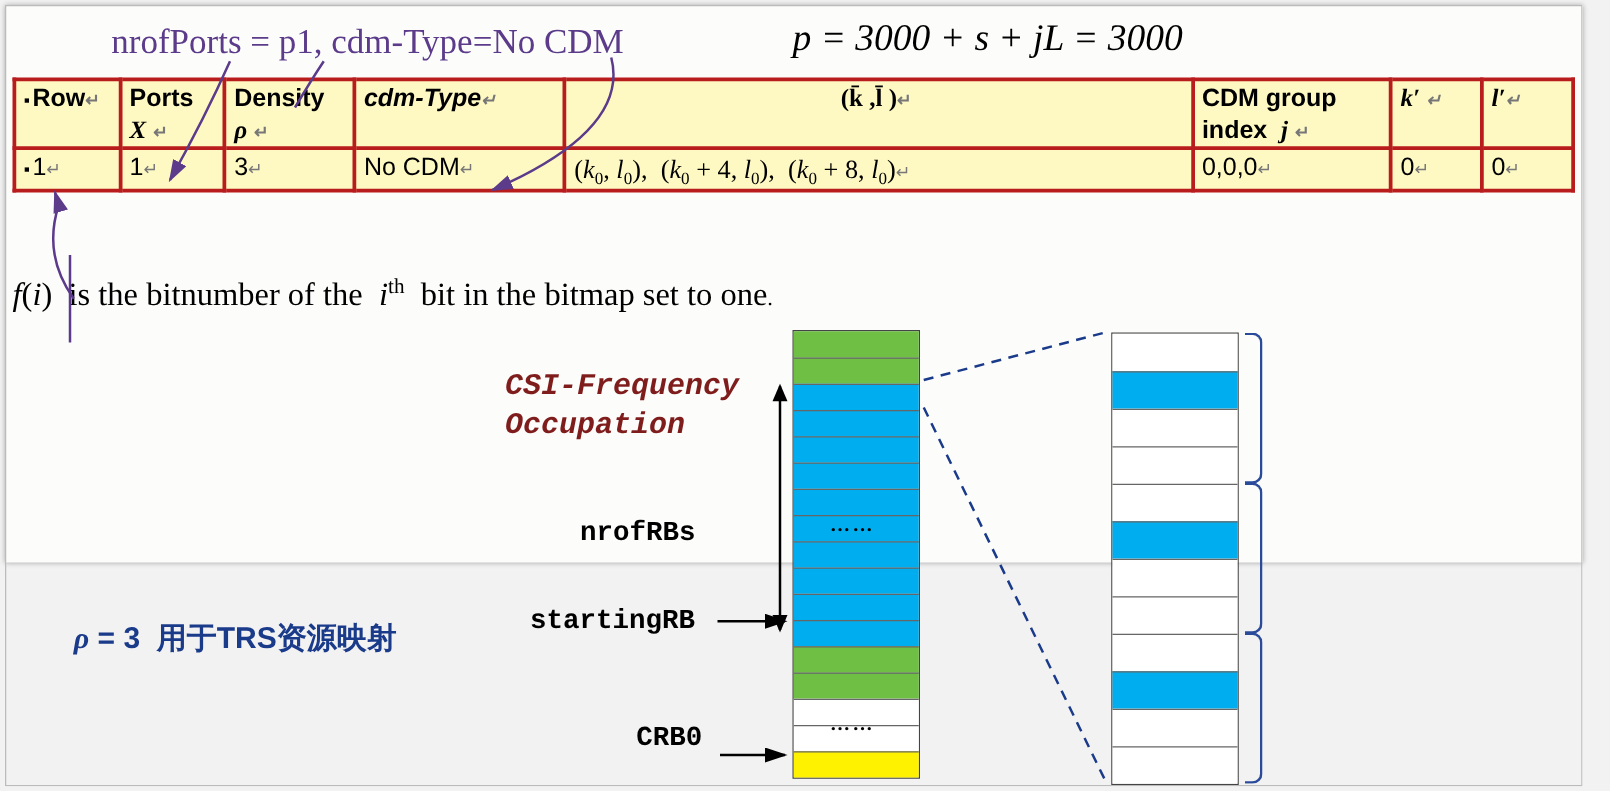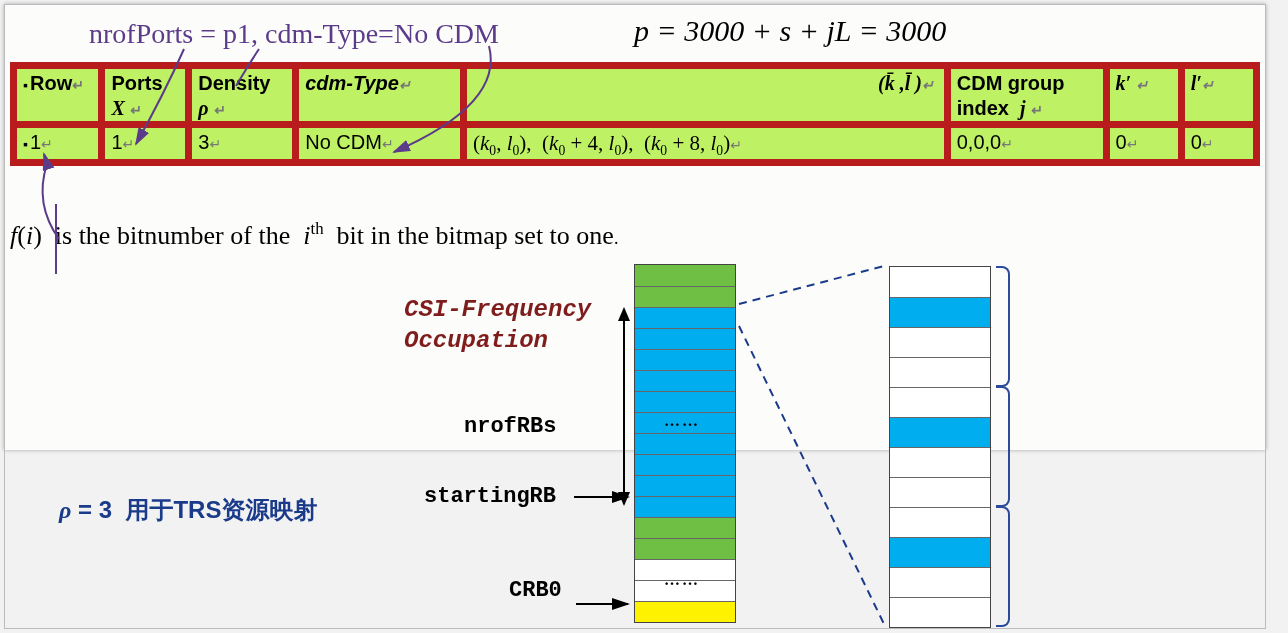--- a/index.html
+++ b/index.html
@@ -28,23 +28,23 @@
   .italic { font-style: italic; }
   .sub   { font-size: 0.65em; vertical-align: sub; }
   .sup   { font-size: 0.65em; vertical-align: super; }
 
   
   table.grid {
     border-collapse: collapse;
     width: 1250px;
   }
   table.grid th, table.grid td {
-    border: 7px solid #b91c1c;
+    border: 3px solid #b91c1c;
     padding: 2px 6px 0px 6px;
-    background: #bef264;
+    background: #fef9c3;
     vertical-align: top;
     font-family: Arial, Helvetica, sans-serif;
     font-size: 20px;
     line-height: 1.25;
     margin-top: 44px;
   }
   table.grid th { font-weight: bold; text-align: left; }
   .word-mark { color:#777; font-size:14px; padding-right:4px; }
   .bullet { color:#000; font-size:14px; padding-right:2px; }
 
@@ -96,21 +96,21 @@
           <span>Ports</span><br>
           <span class="italic" style="font-family:'Times New Roman';">X</span> <span class="word-mark">↵</span>
         </th>
         <th style="width:90px;">
           <span>Density</span><br>
           <span class="italic" style="font-family:'Times New Roman';">ρ</span> <span class="word-mark">↵</span>
         </th>
         <th style="width:160px; font-style:italic;">
           <span>cdm-Type</span><span class="word-mark">↵</span>
         </th>
-        <th style="width:520px; text-align:right; font-family:'Times New Roman'; font-style:italic;">
+        <th style="width:520px; text-align:center; font-family:'Times New Roman'; ">
           (<span style="position:relative;">k̄</span> ,<span>l̄</span> )<span class="word-mark">↵</span>
         </th>
         <th style="width:150px;">
           CDM group<br>index &nbsp;<span class="italic" style="font-family:'Times New Roman';">j</span> <span class="word-mark">↵</span>
         </th>
         <th style="width:60px; font-style:italic; font-family:'Times New Roman';">
           k′ <span class="word-mark">↵</span>
         </th>
         <th style="width:60px; font-style:italic; font-family:'Times New Roman';">
           l′<span class="word-mark">↵</span>

